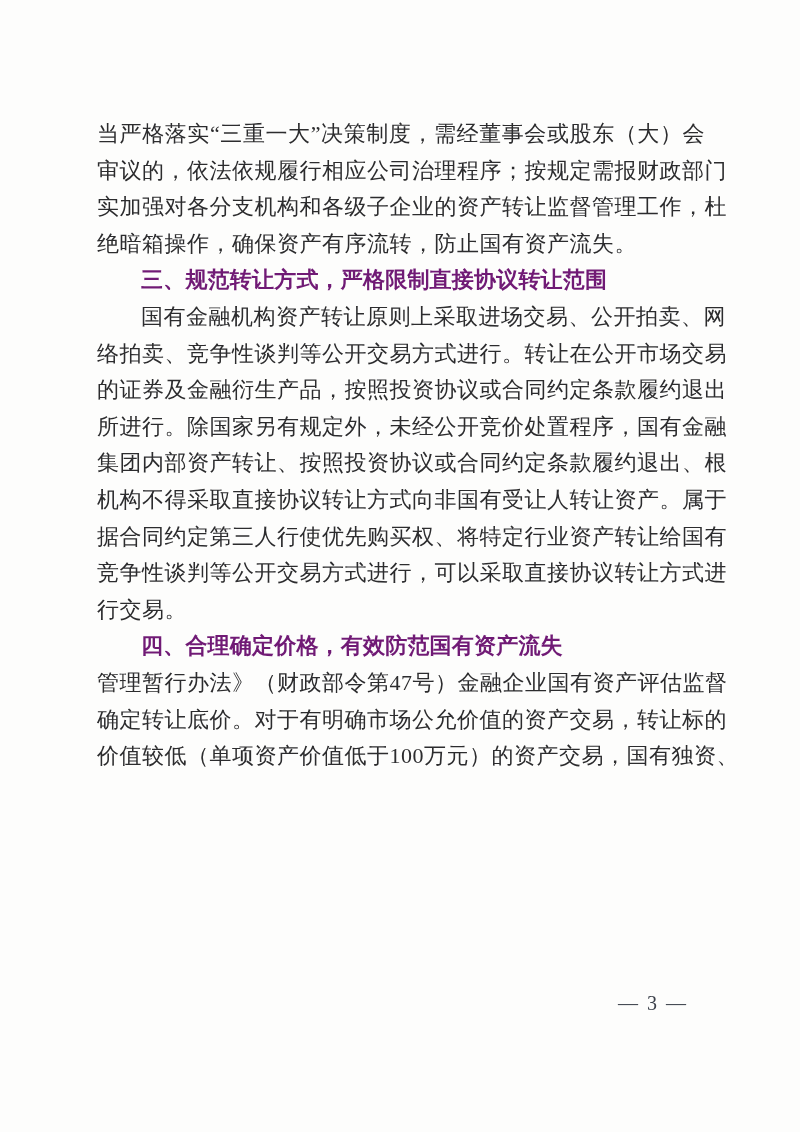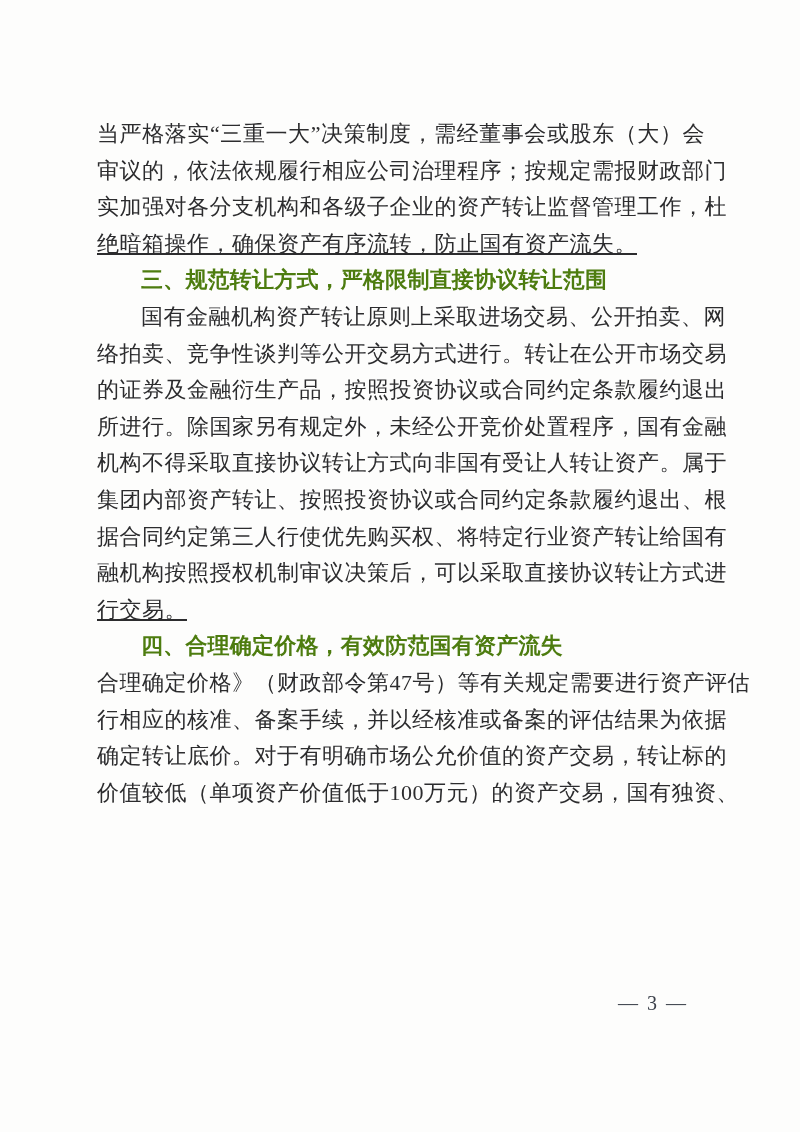--- a/index.html
+++ b/index.html
@@ -32,29 +32,28 @@
   }
   .line {
     text-align: justify;
     text-align-last: justify;
     white-space: nowrap;
     letter-spacing: 0.5px;
   }
   .line.noj {
     text-align: right;
     text-align-last: left;
-    text-decoration: underline;
   }
   .line.indent {
     text-indent: 2em;
   }
   .line.heading {
     font-family: "Liberation Sans", "DejaVu Sans", sans-serif;
     font-weight: 700;
-    color: #4d7c0f;
+    color: #701a75;
     text-align: left;
     text-align-last: left;
     text-indent: 2em;
     letter-spacing: 0.2px;
   }
   .page-number {
     position: absolute;
     top: 992px;
     right: 112px;
     font-size: 20px;
@@ -70,25 +69,24 @@
   <div class="text-block">
       <div class="line">当严格落实“三重一大”决策制度，需经董事会或股东（大）会</div>
       <div class="line">审议的，依法依规履行相应公司治理程序；按规定需报财政部门</div>
       <div class="line">实加强对各分支机构和各级子企业的资产转让监督管理工作，杜</div>
       <div class="line noj">绝暗箱操作，确保资产有序流转，防止国有资产流失。</div>
       <div class="line heading">三、规范转让方式，严格限制直接协议转让范围</div>
       <div class="line indent">国有金融机构资产转让原则上采取进场交易、公开拍卖、网</div>
       <div class="line">络拍卖、竞争性谈判等公开交易方式进行。转让在公开市场交易</div>
       <div class="line">的证券及金融衍生产品，按照投资协议或合同约定条款履约退出</div>
       <div class="line">所进行。除国家另有规定外，未经公开竞价处置程序，国有金融</div>
+      <div class="line">集团内部资产转让、按照投资协议或合同约定条款履约退出、根</div>
       <div class="line">机构不得采取直接协议转让方式向非国有受让人转让资产。属于</div>
-      <div class="line">集团内部资产转让、按照投资协议或合同约定条款履约退出、根</div>
       <div class="line">据合同约定第三人行使优先购买权、将特定行业资产转让给国有</div>
-      <div class="line">融机构按照授权机制审议决策后，可以采取直接协议转让方式进</div>
+      <div class="line">竞争性谈判等公开交易方式进行，可以采取直接协议转让方式进</div>
       <div class="line noj">行交易。</div>
       <div class="line heading">四、合理确定价格，有效防范国有资产流失</div>
-      <div class="line">合理确定价格》（财政部令第47号）等有关规定需要进行资产评估</div>
-      <div class="line">行相应的核准、备案手续，并以经核准或备案的评估结果为依据</div>
+      <div class="line">管理暂行办法》（财政部令第47号）金融企业国有资产评估监督</div>
       <div class="line">确定转让底价。对于有明确市场公允价值的资产交易，转让标的</div>
       <div class="line">价值较低（单项资产价值低于100万元）的资产交易，国有独资、</div>
     </div>
   <div class="page-number">— 3 —</div>
 </div>
 
 </body></html>

